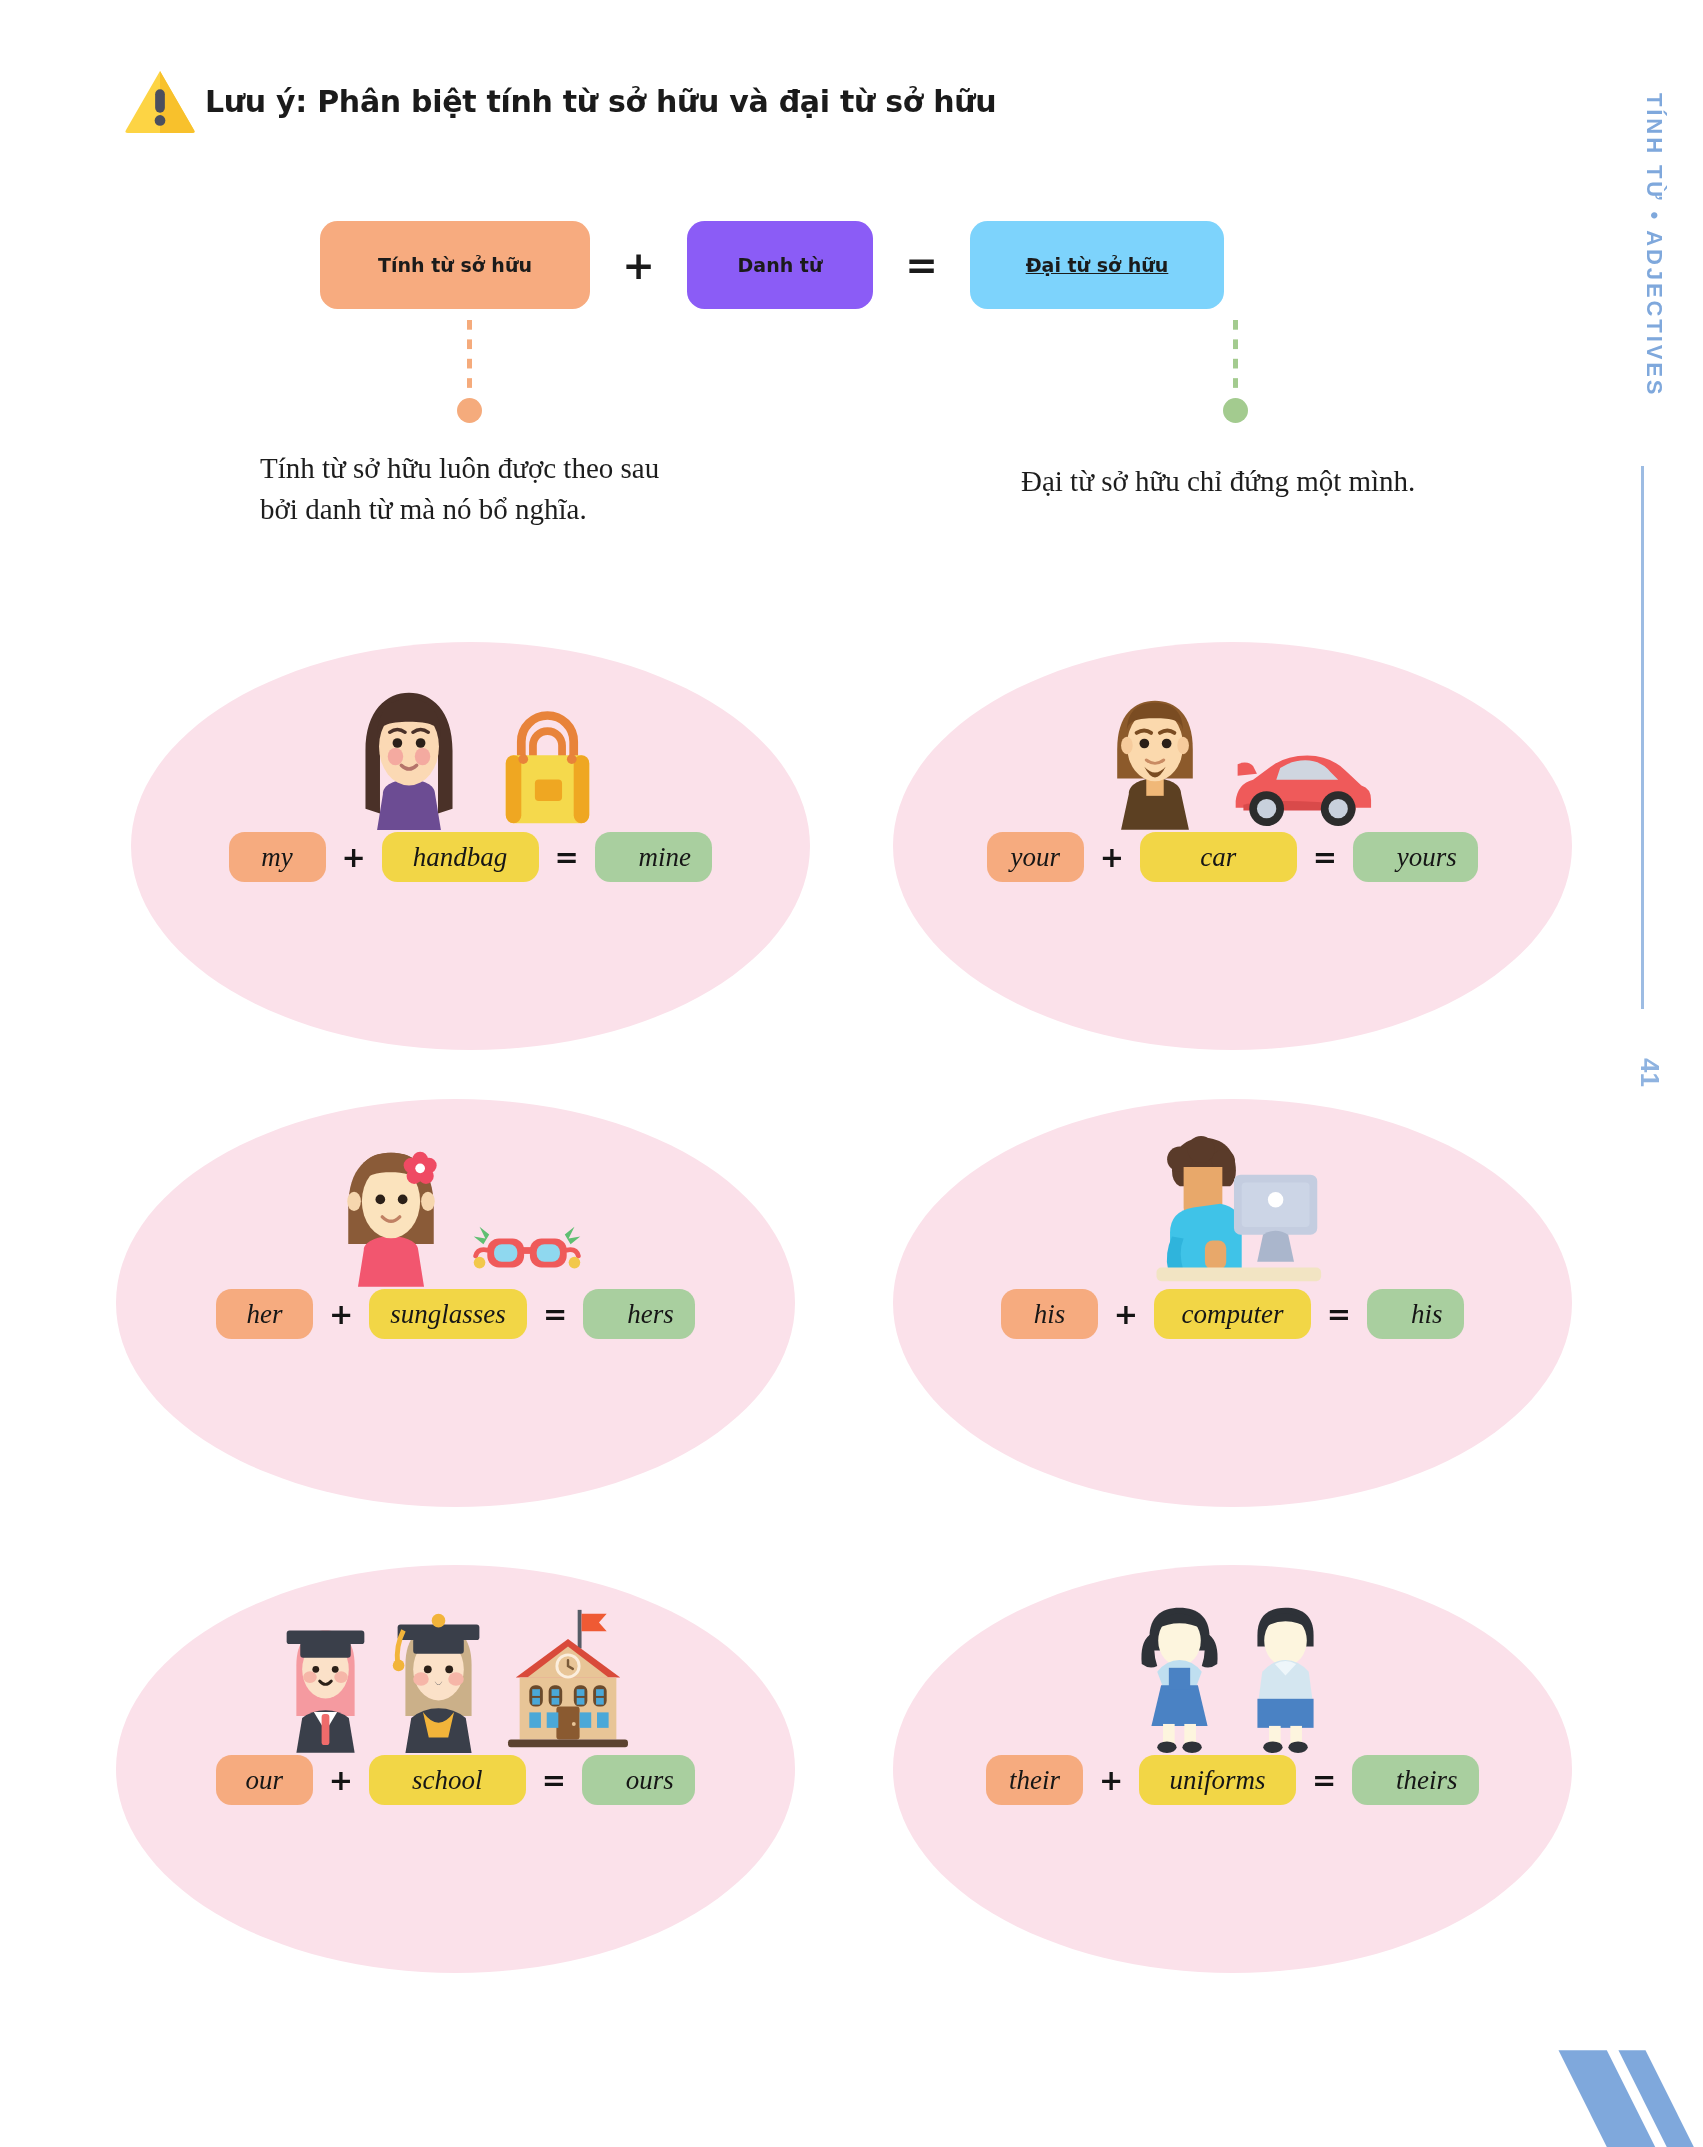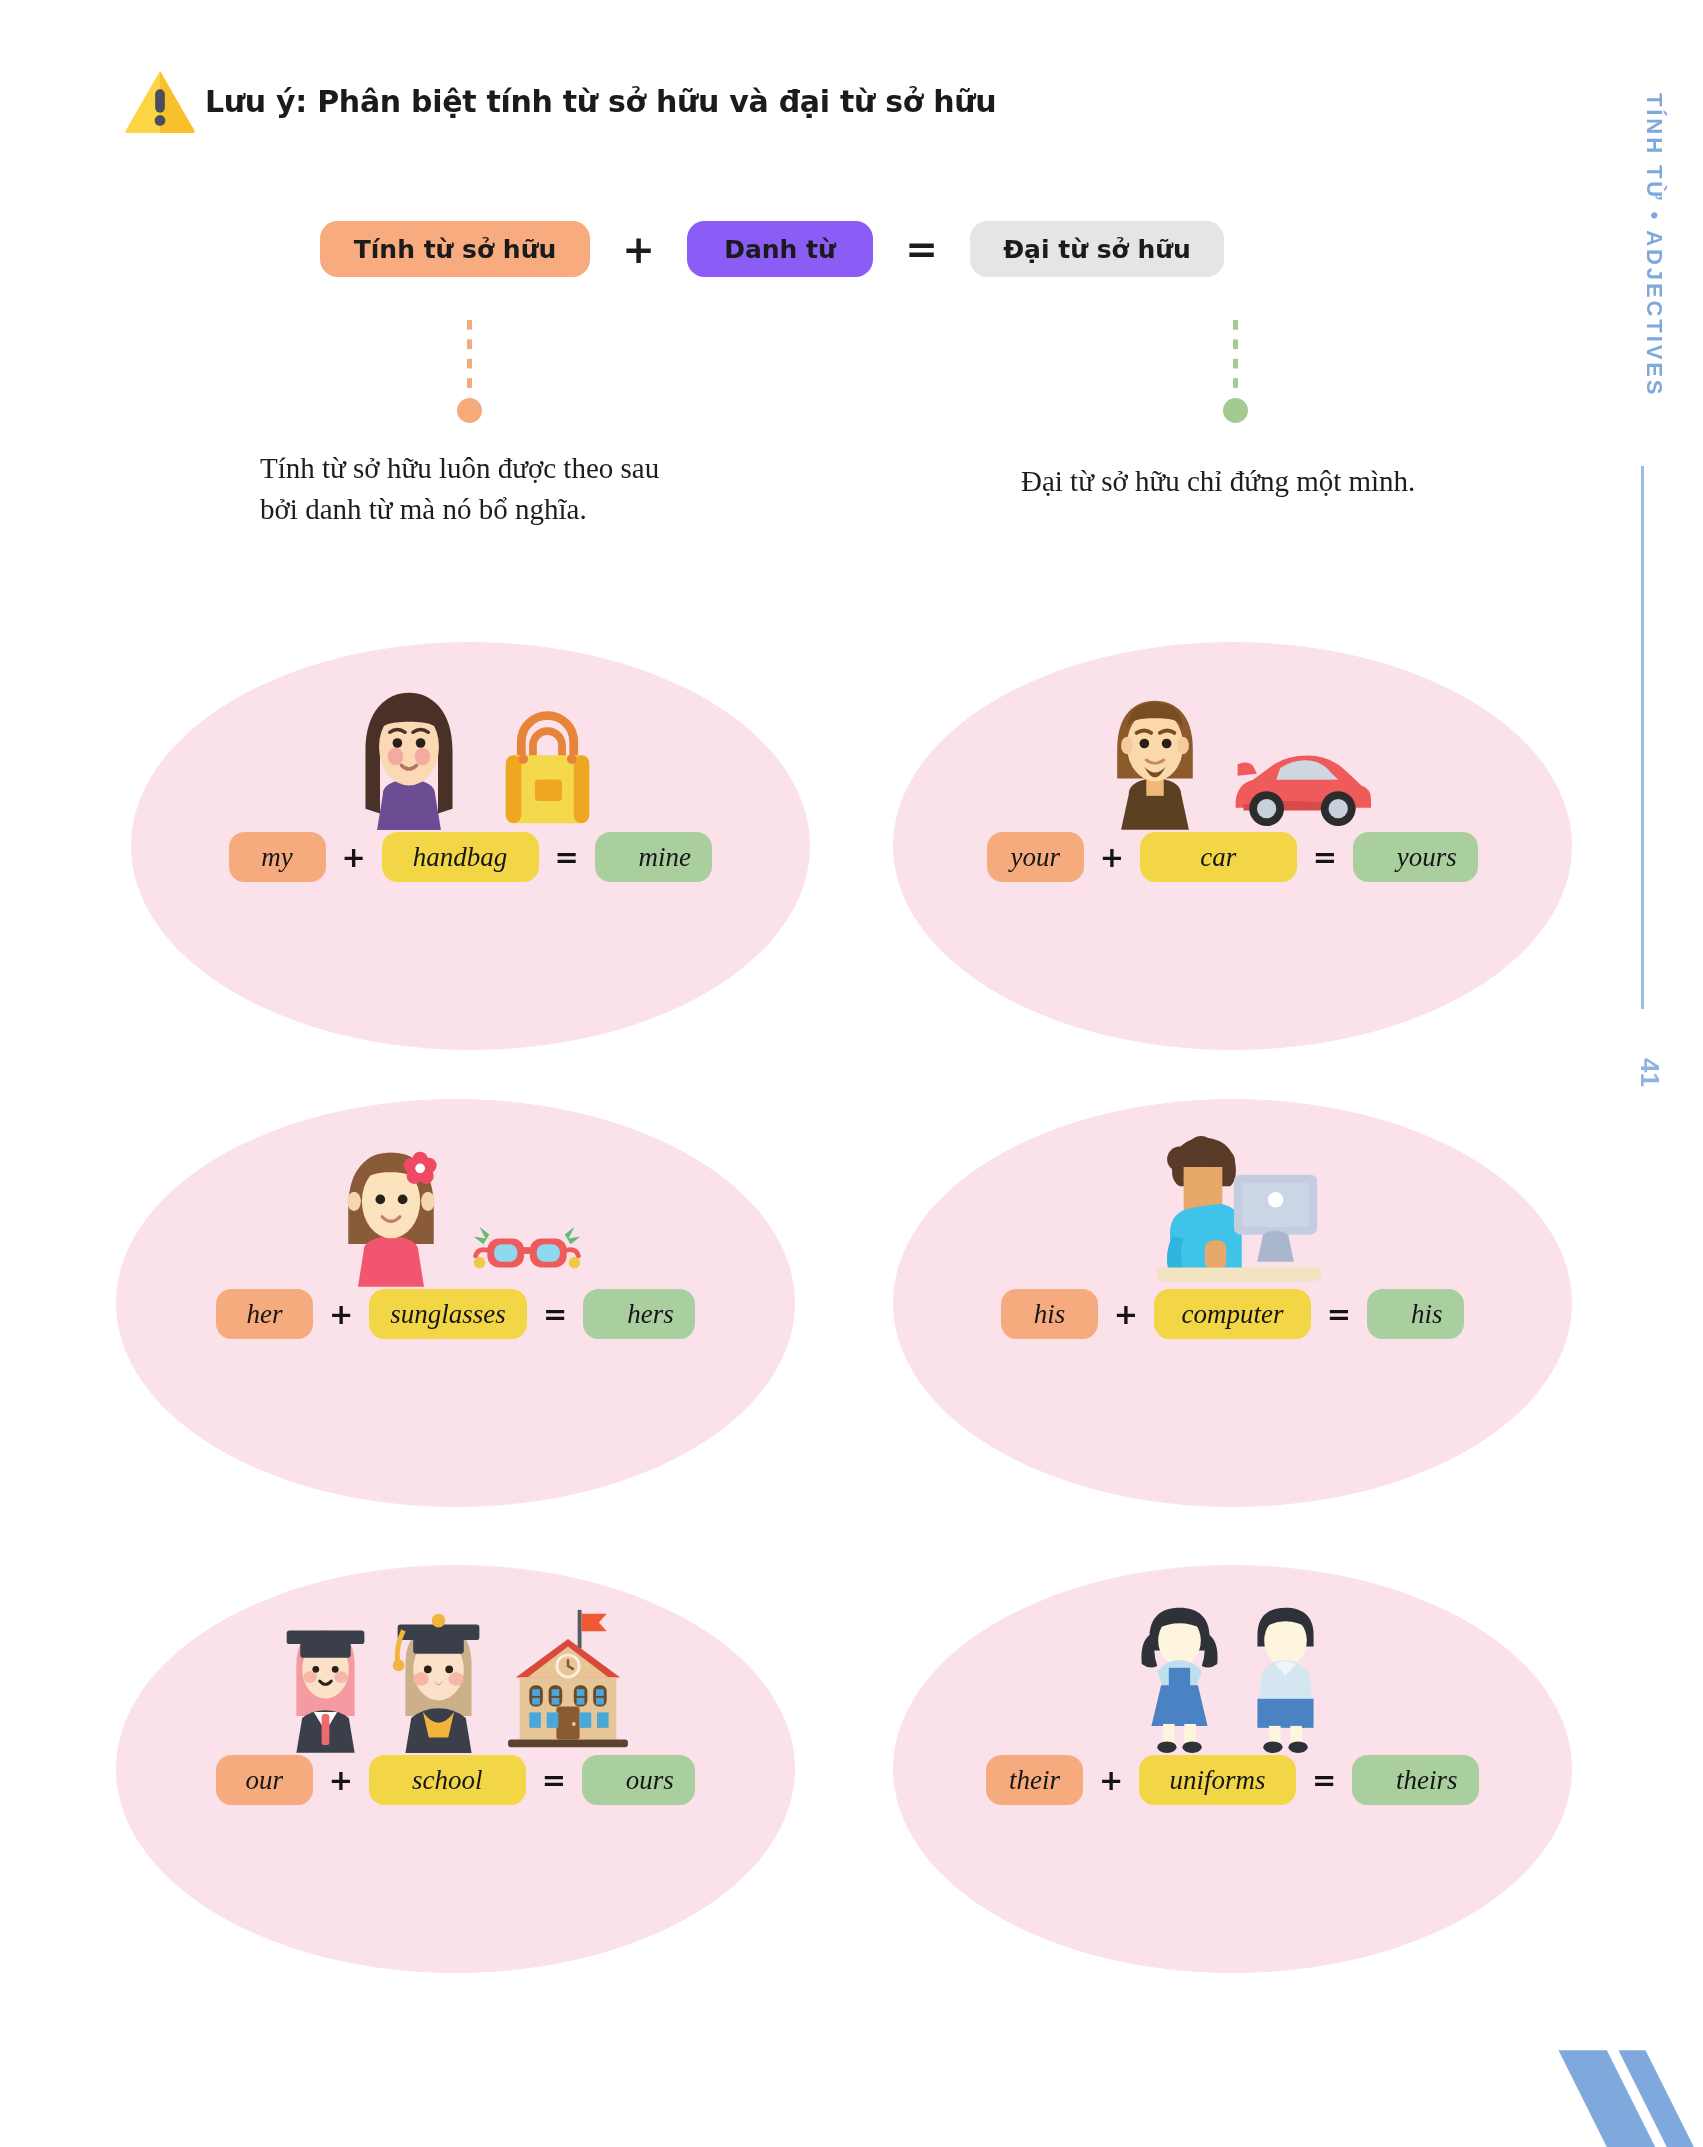--- a/index.html
+++ b/index.html
@@ -41,30 +41,30 @@
     align-items: center;
     gap: 0;
   }
   .fbox {
     border-radius: 17.5px;
     display: flex;
     align-items: center;
     justify-content: center;
     font-family: "DejaVu Sans", sans-serif;
     font-weight: bold;
-    font-size: 25px;
+    font-size: 19px;
     color: #1b1b1b;
-    height: 56px;
+    height: 88px;
     padding: 0 33px;
     white-space: nowrap;
   }
   .fbox.adj  { background: #f7ab7f; min-width: 270px; }
   .fbox.noun { background: #8b5cf6; min-width: 186px; }
   .fbox.pron { background: #a8ceа0; }
-  .fbox.pron { background: #e5e5e5; min-width: 254px; }
+  .fbox.pron { background: #7dd3fc; min-width: 254px; text-decoration: underline; }
   .fop {
     font-family: "DejaVu Sans", sans-serif;
     font-weight: bold;
     font-size: 39px;
     color: #1b1b1b;
     width: 97px;
     text-align: center;
   }
 
   

